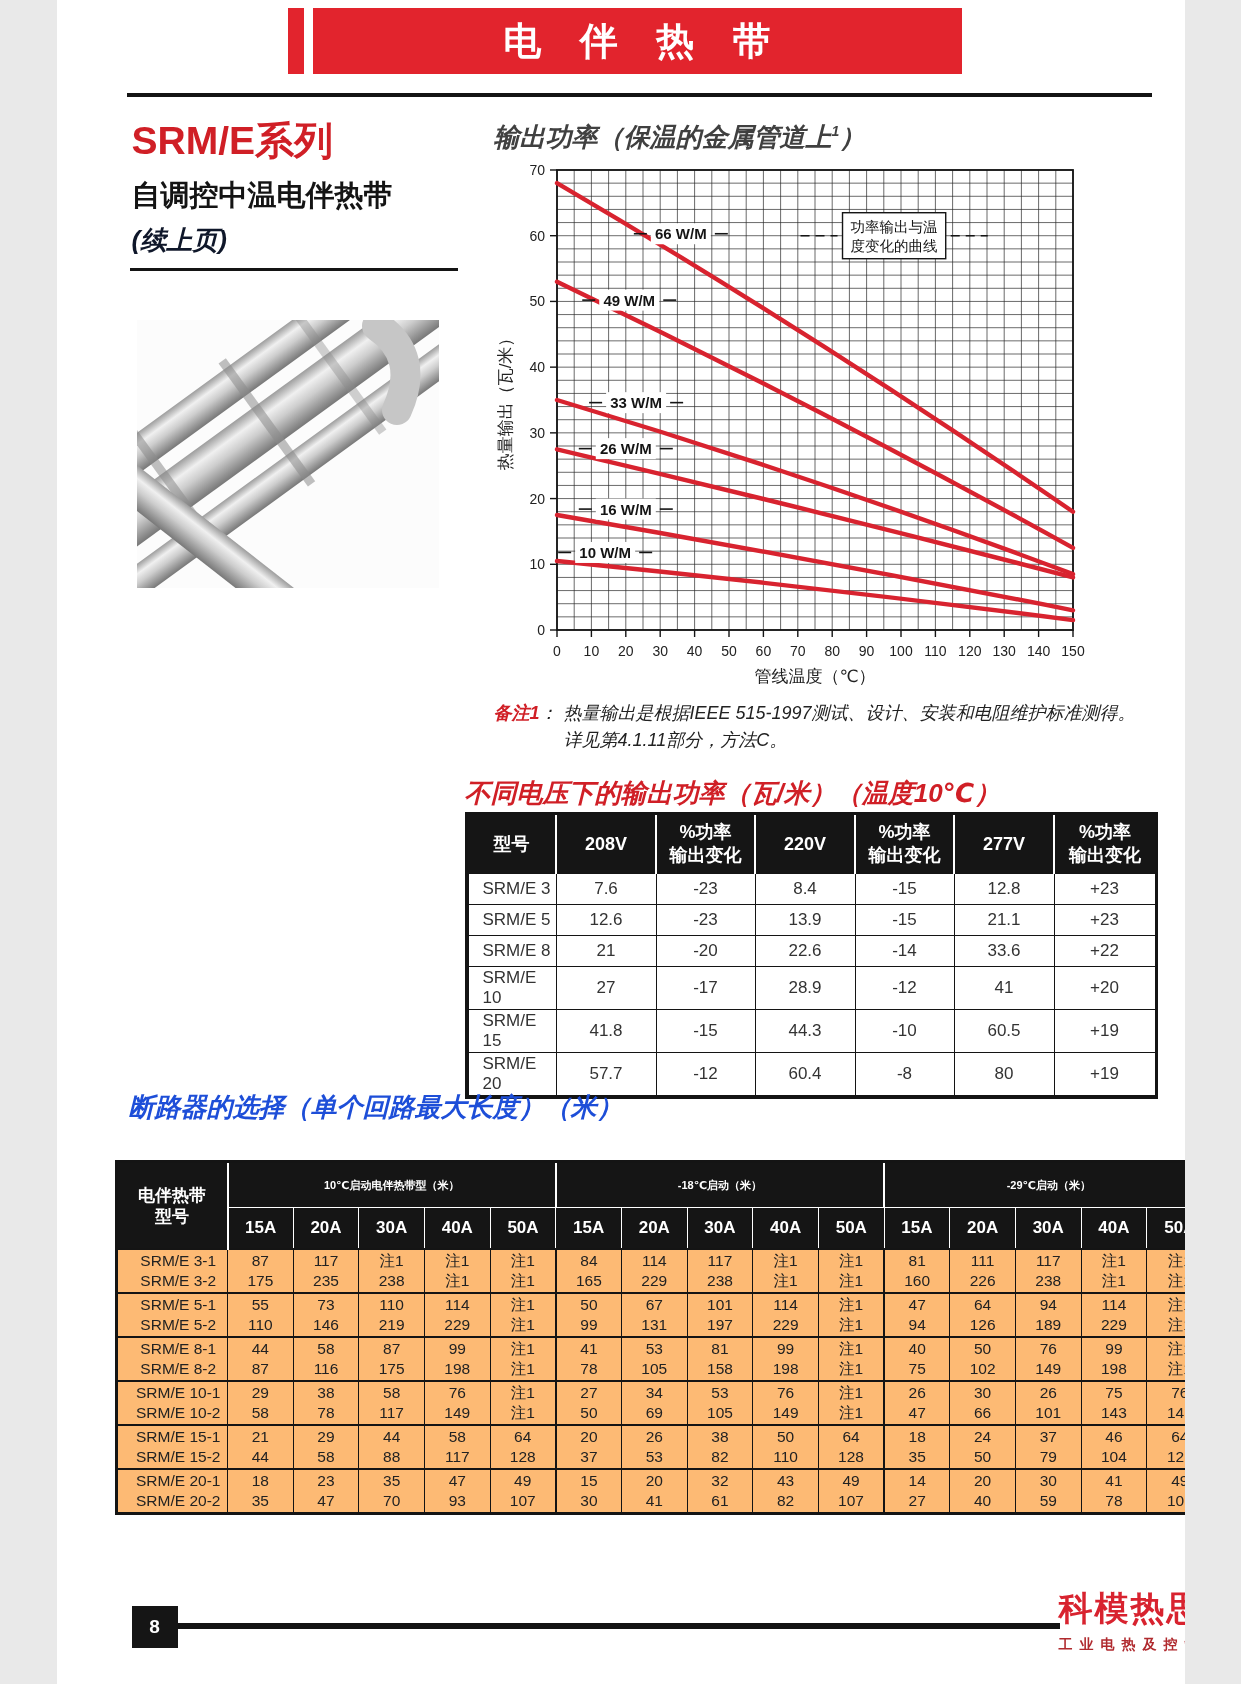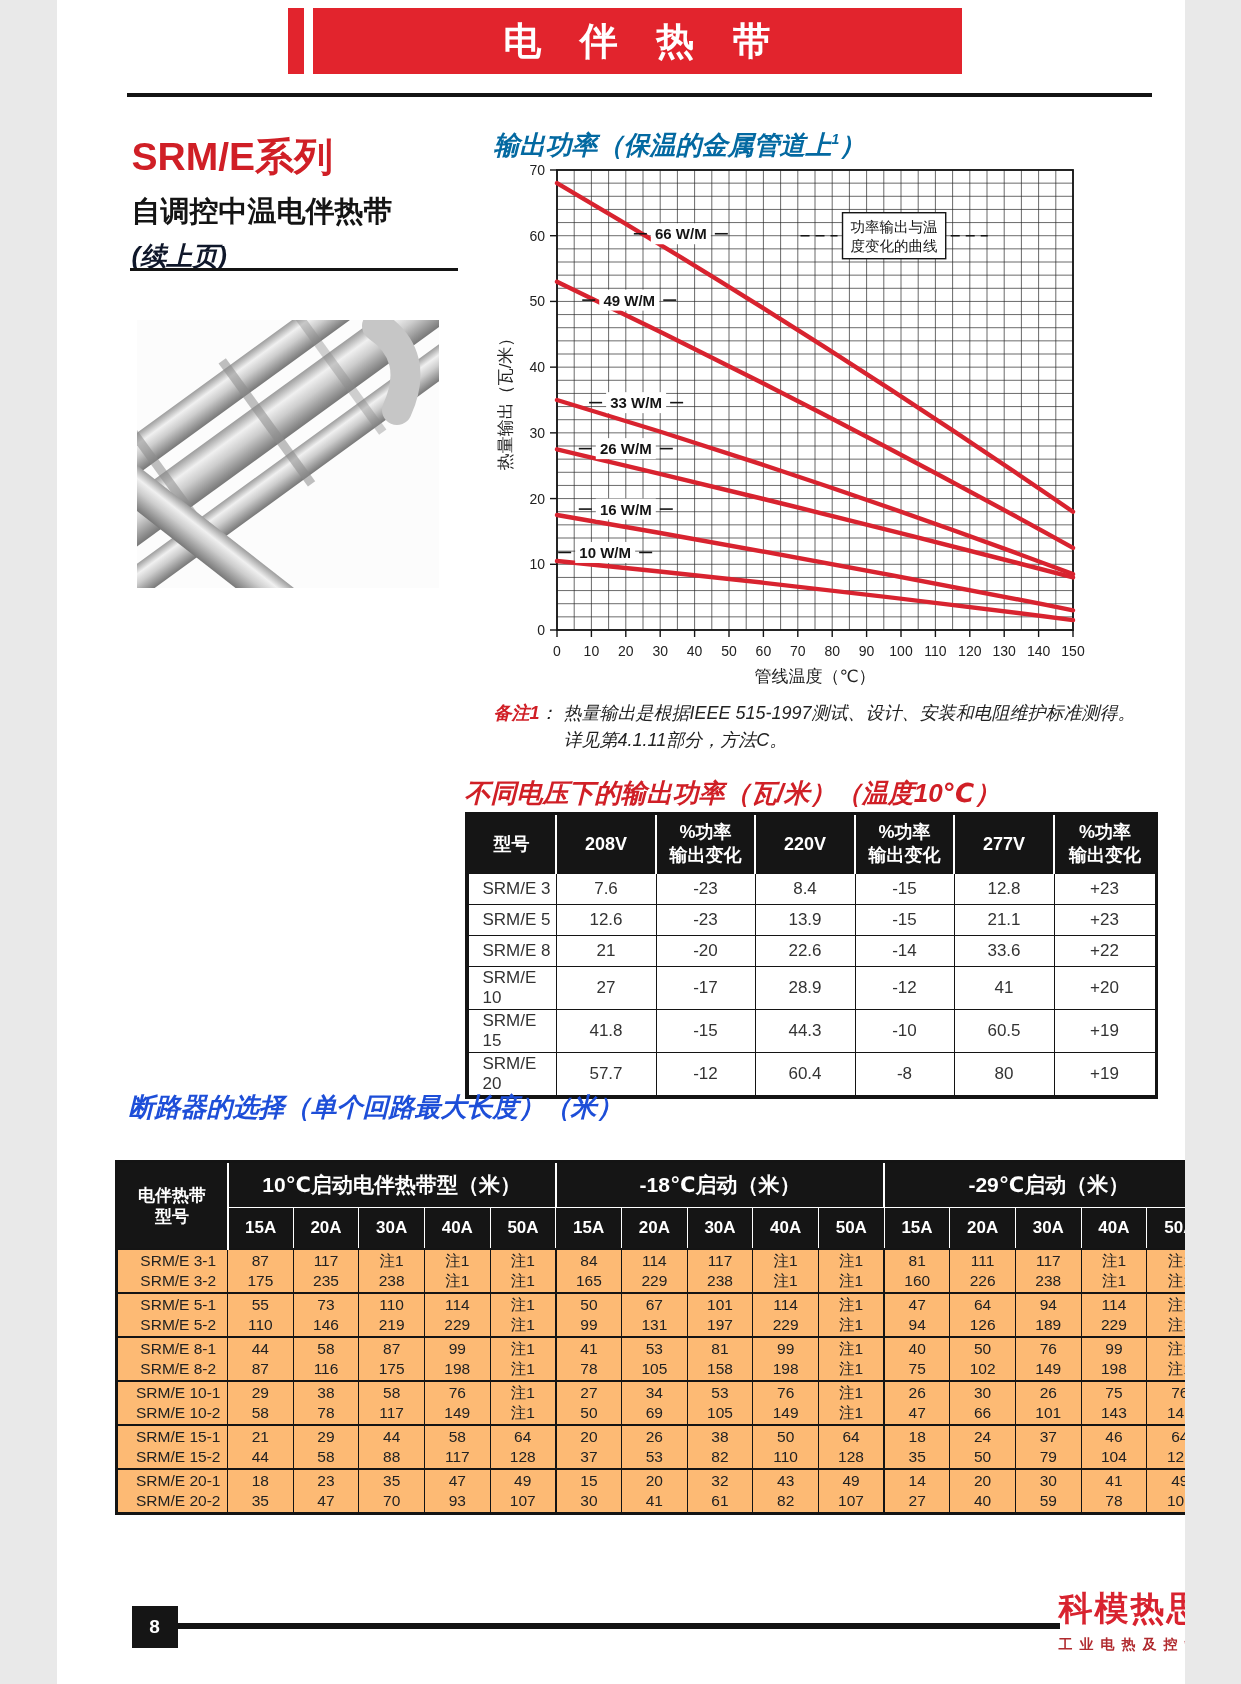--- a/index.html
+++ b/index.html
@@ -5,29 +5,29 @@
   html,body{margin:0;padding:0;background:#e9e9e9;}
   .page{position:relative;width:1128px;height:1684px;background:#fff;margin:0 auto;
         font-family:"Liberation Sans","DejaVu Sans",sans-serif;overflow:hidden;}
   
   .banner-accent{position:absolute;left:231px;top:8px;width:16px;height:66px;background:#e2242d;}
   .banner{position:absolute;left:256px;top:8px;width:649px;height:66px;background:#e2242d;
           display:flex;align-items:center;justify-content:center;}
   .banner span{color:#fff;font-size:38px;font-weight:bold;letter-spacing:14px;text-indent:14px;}
   .top-rule{position:absolute;left:70px;top:93px;width:1025px;height:4px;background:#141414;}
   
-  .intro{position:absolute;left:75px;top:114px;width:335px;margin-top:16px;}
+  .intro{position:absolute;left:75px;top:114px;width:335px;}
   .series{font-size:39px;font-weight:bold;color:#d01f26;}
   .subtitle{font-size:29px;font-weight:bold;color:#141414;margin-top:8px;}
   .continued{font-size:26px;font-weight:bold;font-style:italic;color:#0f172a;margin-top:7px;}
   .intro-rule{position:absolute;left:73px;top:268px;width:328px;height:3px;background:#141414;}
   .photo{position:absolute;left:80px;top:320px;width:302px;height:268px;}
   
-  .chart-title{position:absolute;left:437px;top:128px;font-size:26px;font-weight:bold;
-               font-style:italic;color:#0369a1;}
+  .chart-title{position:absolute;left:437px;top:120px;font-size:26px;font-weight:bold;
+               font-style:italic;color:#404040;}
   .chart-title sup{font-size:14px;}
   .chart-wrap{position:absolute;left:438px;top:162px;width:645px;height:525px;}
   .chart-note{position:absolute;left:437px;top:700px;width:650px;display:flex;
               font-style:italic;font-size:18px;color:#222;line-height:27px;}
   .chart-note .nlabel{color:#d01f26;font-weight:bold;white-space:nowrap;}
   .chart-note .ncolon{margin-right:6px;}
   
   .vt-title{position:absolute;left:408px;top:776px;font-size:26px;font-weight:bold;
             font-style:italic;color:#d01f26;}
   .vt-wrap{position:absolute;left:408px;top:812px;width:687px;border:3px solid #141414;background:#fff;}
@@ -39,21 +39,21 @@
   table.vt td.model{text-align:left;padding-left:14px;}
   
   .bt-title{position:absolute;left:72px;top:1090px;font-size:26px;font-weight:bold;
             font-style:italic;color:#1d4ed8;}
   .bt-wrap{position:absolute;left:58px;top:1160px;width:1095px;border:3px solid #141414;background:#fdba74;}
   table.bt{border-collapse:collapse;table-layout:fixed;width:100%;}
   table.bt col.cmodel{width:110px;}
   table.bt col.camp{width:65.66px;}
   table.bt th{background:#151515;color:#fff;font-weight:bold;vertical-align:middle;}
   table.bt .modelh{font-size:17px;line-height:21px;white-space:pre-line;border-right:2px solid #fff;}
-  table.bt .group{font-size:21px;height:42px;border-left:2px solid #fff;}
+  table.bt .group{font-size:11px;height:42px;border-left:2px solid #fff;}
   table.bt .amp{font-size:17px;height:38px;border-left:1.5px solid #fff;border-top:1.5px solid #fff;}
   table.bt td{border-left:1.3px solid #141414;border-top:2.2px solid #141414;
               font-size:15.5px;color:#222;text-align:center;vertical-align:middle;padding:1px 0;}
   table.bt td div{line-height:20px;}
   table.bt td.model{border-left:none;text-align:center;padding-left:12px;border-right:1.6px solid #141414;}
   table.bt td.gsep{border-left:2.2px solid #141414;}
   .bt-notes{position:relative;border-top:3px solid #141414;min-height:74px;
             padding:11px 20px 10px 66px;box-sizing:border-box;}
   .bt-notes .corner{position:absolute;left:0;top:0;width:50px;height:74px;background:#141414;
             clip-path:polygon(0 0,100% 0,20% 100%,0 100%);}

